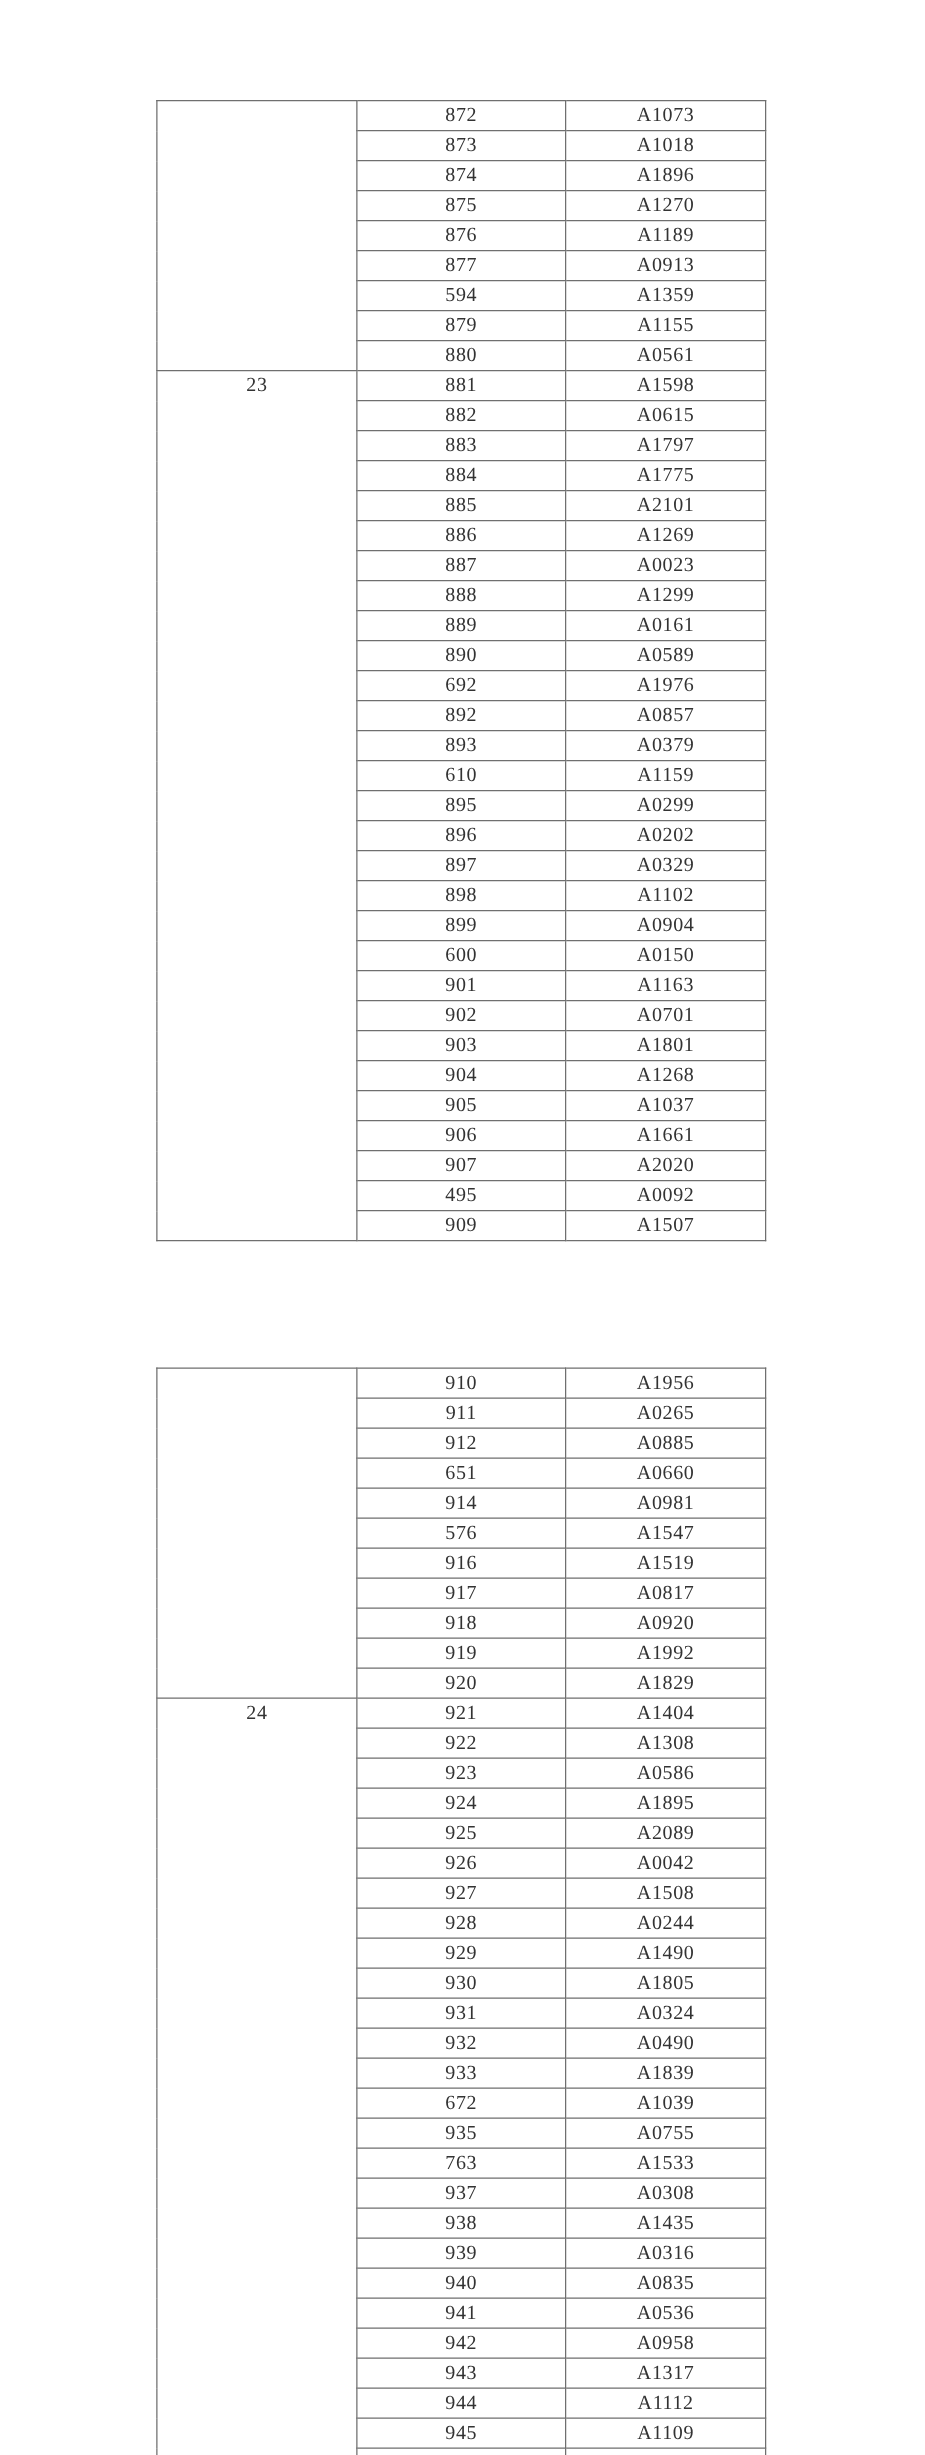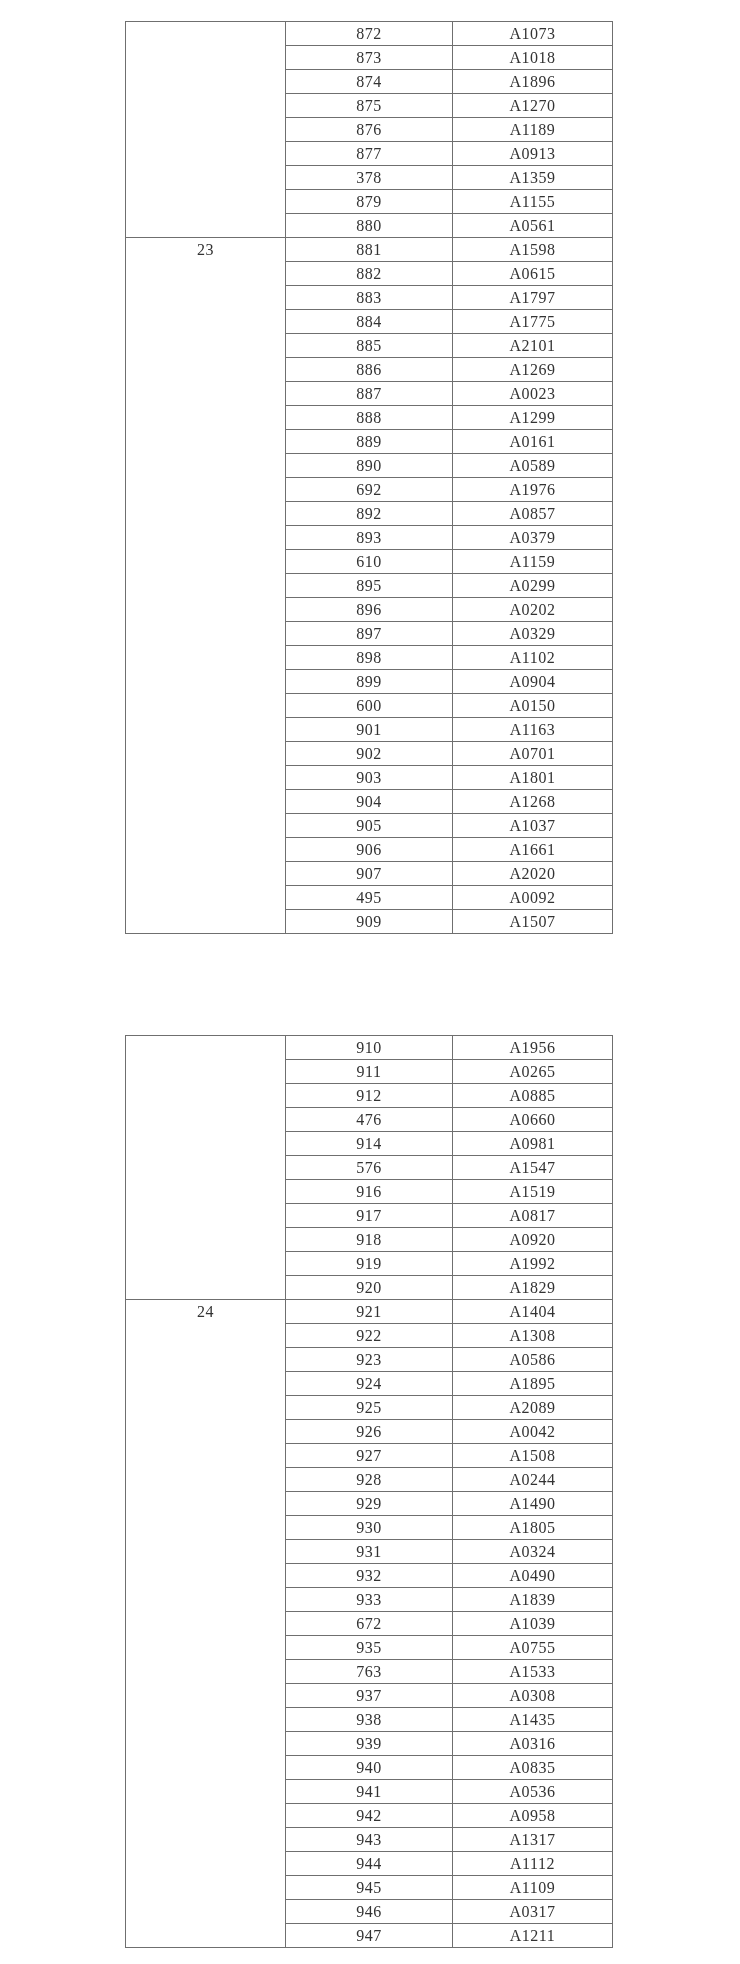--- a/index.html
+++ b/index.html
@@ -20,21 +20,21 @@
     height: 1964px;
     background: #ffffff;
   }
   table.roster {
     border-collapse: collapse;
     table-layout: fixed;
     width: 487px;
     margin-left: 125px;
     border: 1.5px solid #4a4a4a;
   }
-  table.roster.first  { margin-top: 21px; }
+  table.roster.first  { margin-top: 80px; }
   table.roster.second { margin-top: 101px; }
   table.roster td {
     border: 1px solid #6f6f6f;
     box-sizing: border-box;
     height: 23.18px;
     line-height: 23px;
     padding: 0;
     text-align: center;
     vertical-align: middle;
     font-size: 16px;
@@ -79,21 +79,21 @@
         </tr>
         <tr>
           <td class="cell-serial">876</td>
           <td class="cell-code">A1189</td>
         </tr>
         <tr>
           <td class="cell-serial">877</td>
           <td class="cell-code">A0913</td>
         </tr>
         <tr>
-          <td class="cell-serial">378</td>
+          <td class="cell-serial">594</td>
           <td class="cell-code">A1359</td>
         </tr>
         <tr>
           <td class="cell-serial">879</td>
           <td class="cell-code">A1155</td>
         </tr>
         <tr>
           <td class="cell-serial">880</td>
           <td class="cell-code">A0561</td>
         </tr>
@@ -231,21 +231,21 @@
         </tr>
         <tr>
           <td class="cell-serial">911</td>
           <td class="cell-code">A0265</td>
         </tr>
         <tr>
           <td class="cell-serial">912</td>
           <td class="cell-code">A0885</td>
         </tr>
         <tr>
-          <td class="cell-serial">476</td>
+          <td class="cell-serial">651</td>
           <td class="cell-code">A0660</td>
         </tr>
         <tr>
           <td class="cell-serial">914</td>
           <td class="cell-code">A0981</td>
         </tr>
         <tr>
           <td class="cell-serial">576</td>
           <td class="cell-code">A1547</td>
         </tr>

